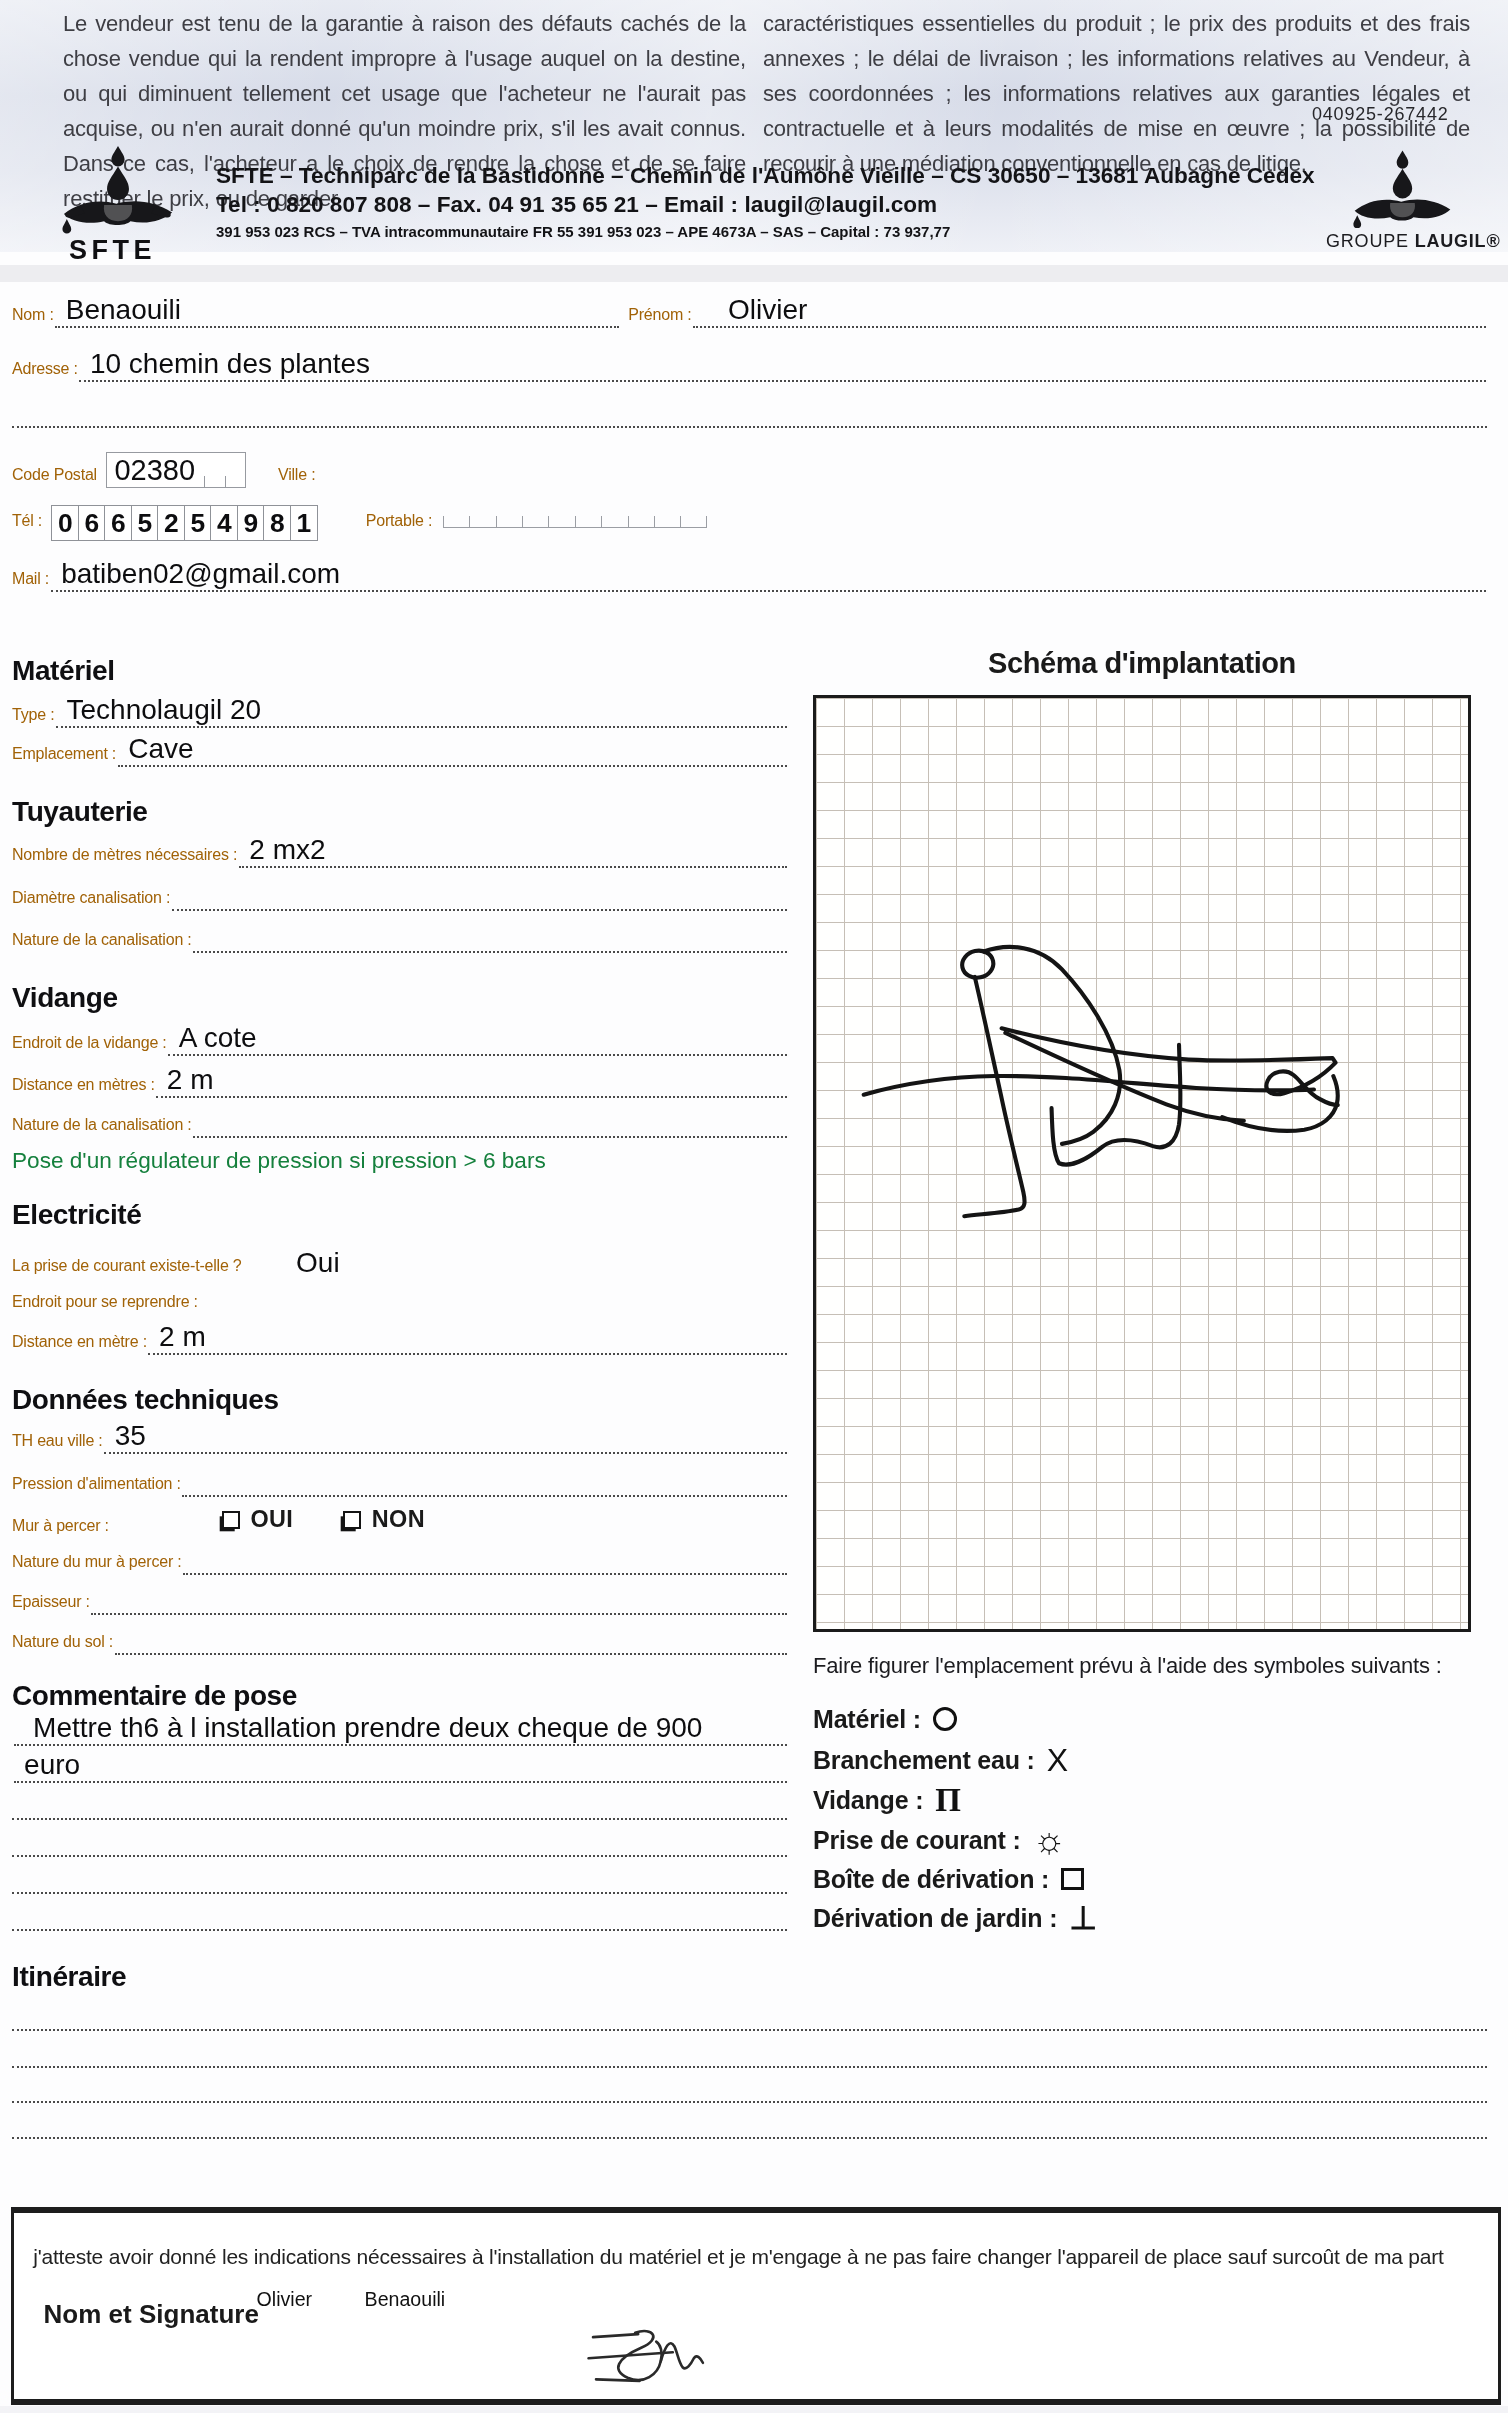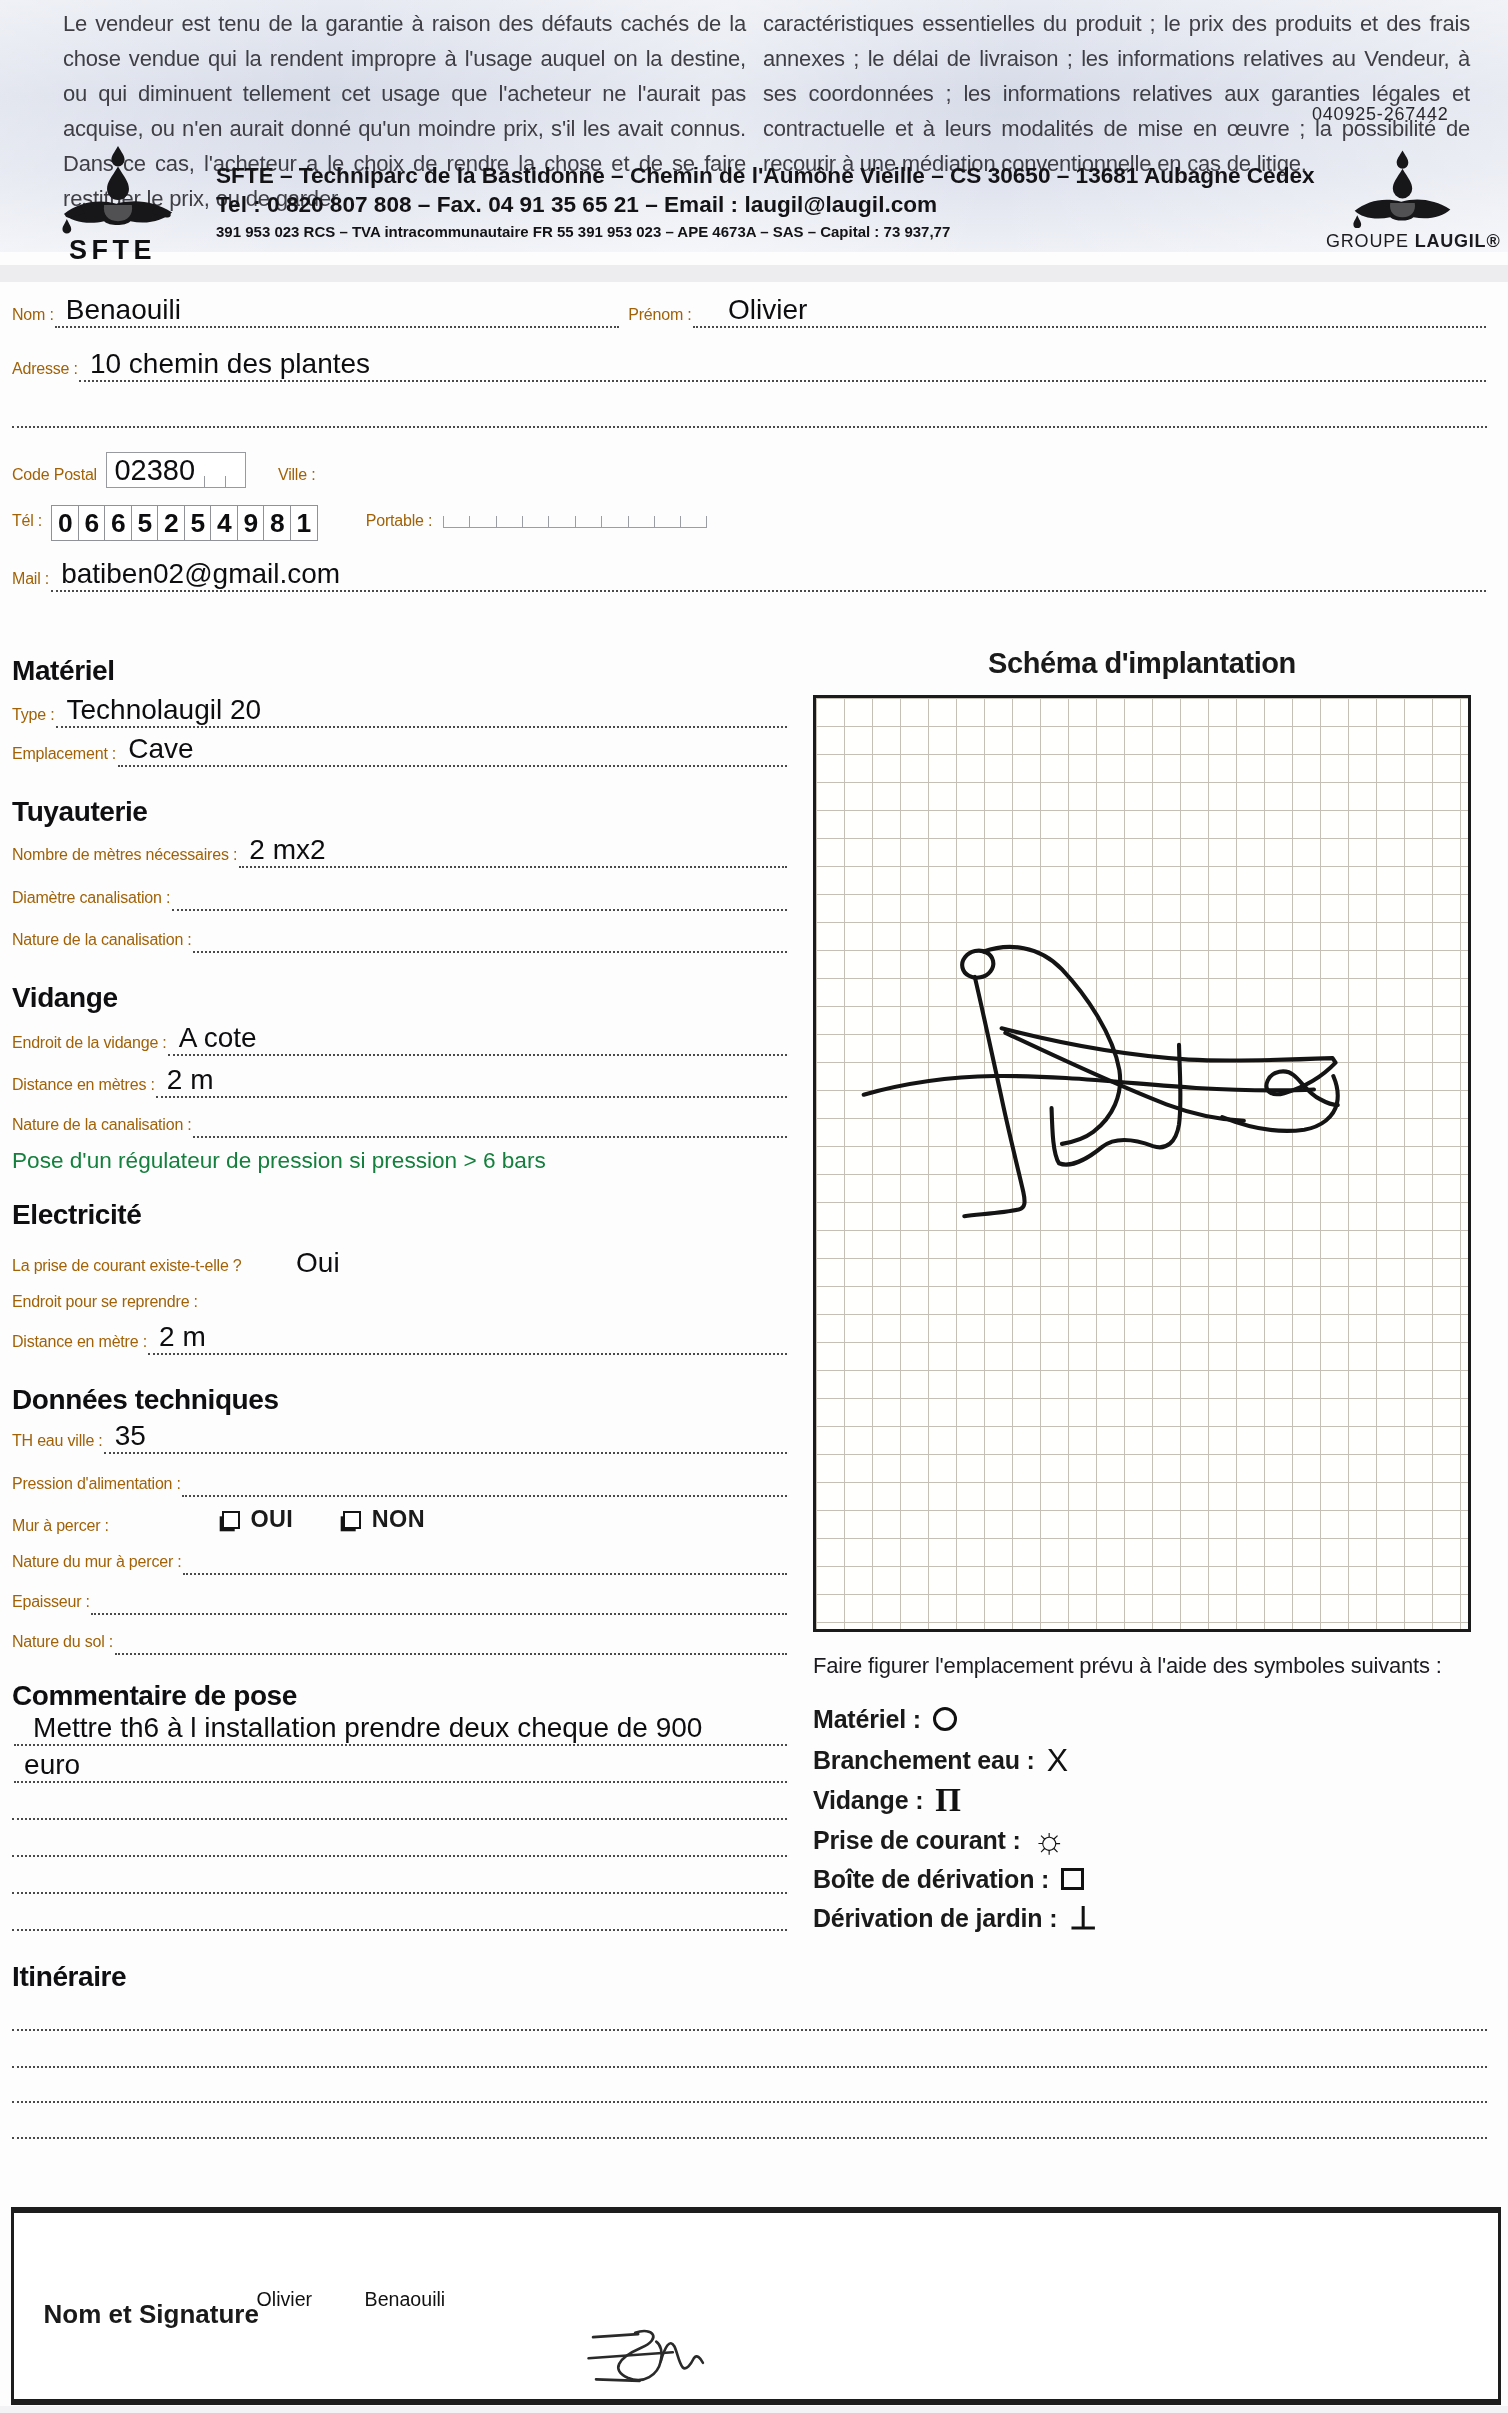--- a/index.html
+++ b/index.html
@@ -409,20 +409,21 @@
 <div class="legrow" style="top:1860px">
   <span class="leglbl">Boîte de dérivation :</span>
   <span class="sym-square"></span>
 </div>
 <div class="legrow" style="top:1899px">
   <span class="leglbl">Dérivation de jardin :</span>
   <span class="sym-text bold">⊥</span>
 </div>
 
 <div class="attest">
+  <div class="attest-text">j'atteste avoir donné les indications nécessaires à l'installation du matériel et je m'engage à ne pas faire changer l'appareil de place sauf surcoût de ma part</div>
   <div class="attest-sign-label">Nom et Signature</div>
   <div class="attest-prenom">Olivier</div>
   <div class="attest-nom">Benaouili</div>
   <div class="sig">
     <svg viewBox="0 0 210 90" width="158" height="68">
       <g fill="none" stroke="#2a2a2a" stroke-width="3.5" stroke-linecap="round" stroke-linejoin="round">
         <path d="M 12 16 L 72 12"></path>
         <path d="M 68 10 C 92 2 104 18 76 30 C 44 44 36 60 58 70 C 80 79 98 66 102 48 C 105 36 102 26 96 22"></path>
         <path d="M 6 44 L 118 36"></path>
         <path d="M 102 48 C 108 28 114 18 120 28 C 124 36 126 50 131 56 C 136 61 142 52 146 44 C 150 38 155 44 158 50"></path>

